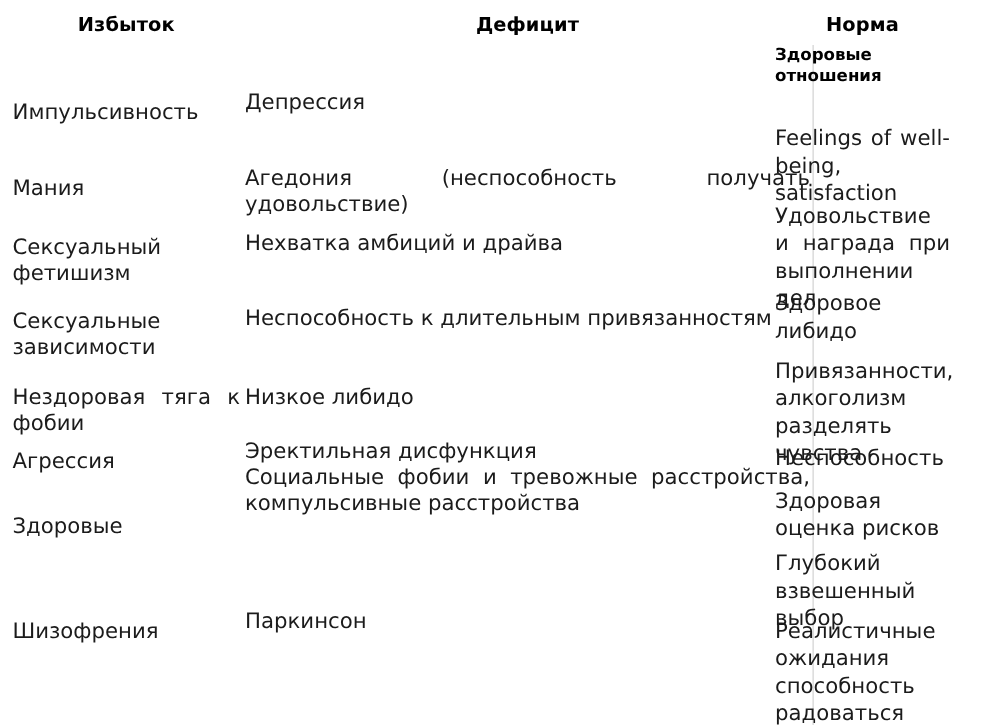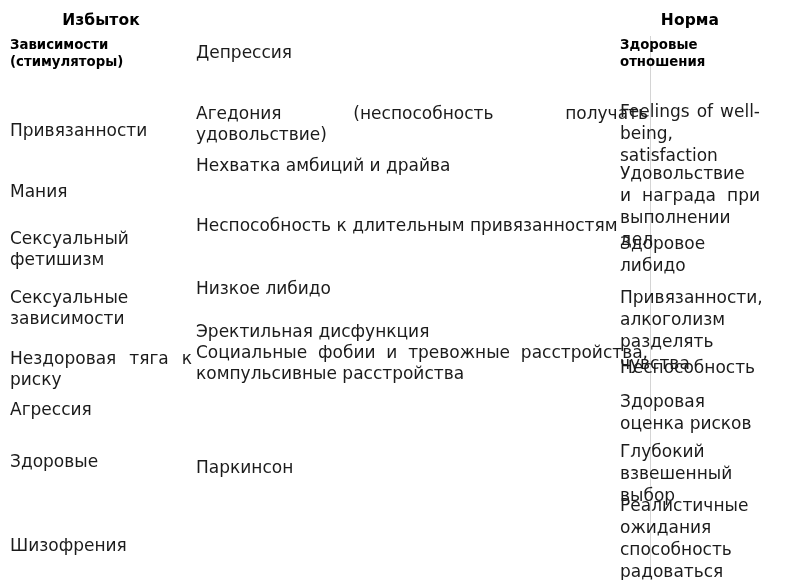--- a/index.html
+++ b/index.html
@@ -78,34 +78,34 @@
 </style>
 </head>
 <body>
 
 <div class="sheet">
 
   <div class="divider"></div>
 
   <div class="col" id="col-excess">
     <div class="col-title">Избыток</div>
-    <div class="col-sub">Зависимости (стимуляторы)</div>
     <div class="cells">
-      <div class="cell one-line" style="top:50px">Привязанности</div>
+      <div class="cell one-line" style="top:50px">Импульсивность</div>
       <div class="cell one-line" style="top:111px">Мания</div>
       <div class="cell" style="top:158px">Сексуальный фетишизм</div>
       <div class="cell" style="top:217px">Сексуальные зависимости</div>
-      <div class="cell" style="top:278px">Нездоровая тяга к риску</div>
+      <div class="cell" style="top:278px">Нездоровая тяга к фобии</div>
       <div class="cell one-line" style="top:329px">Агрессия</div>
       <div class="cell one-line" style="top:381px">Здоровые</div>
       <div class="cell one-line" style="top:465px">Шизофрения</div>
     </div>
   </div>
 
   <div class="col" id="col-deficit">
+    <div class="col-title">Дефицит</div>
     <div class="cells">
       <div class="cell one-line" style="top:42px">Депрессия</div>
       <div class="cell one-line" style="top:103px">Агедония (неспособность получать удовольствие)</div>
       <div class="cell one-line" style="top:155px">Нехватка амбиций и драйва</div>
       <div class="cell one-line" style="top:215px">Неспособность к длительным привязанностям</div>
       <div class="cell one-line" style="top:278px">Низкое либидо</div>
       <div class="cell one-line" style="top:321px">Эректильная дисфункция</div>
       <div class="cell" style="top:342px">Социальные фобии и тревожные расстройства, компульсивные расстройства</div>
       <div class="cell one-line" style="top:457px">Паркинсон</div>
     </div>

